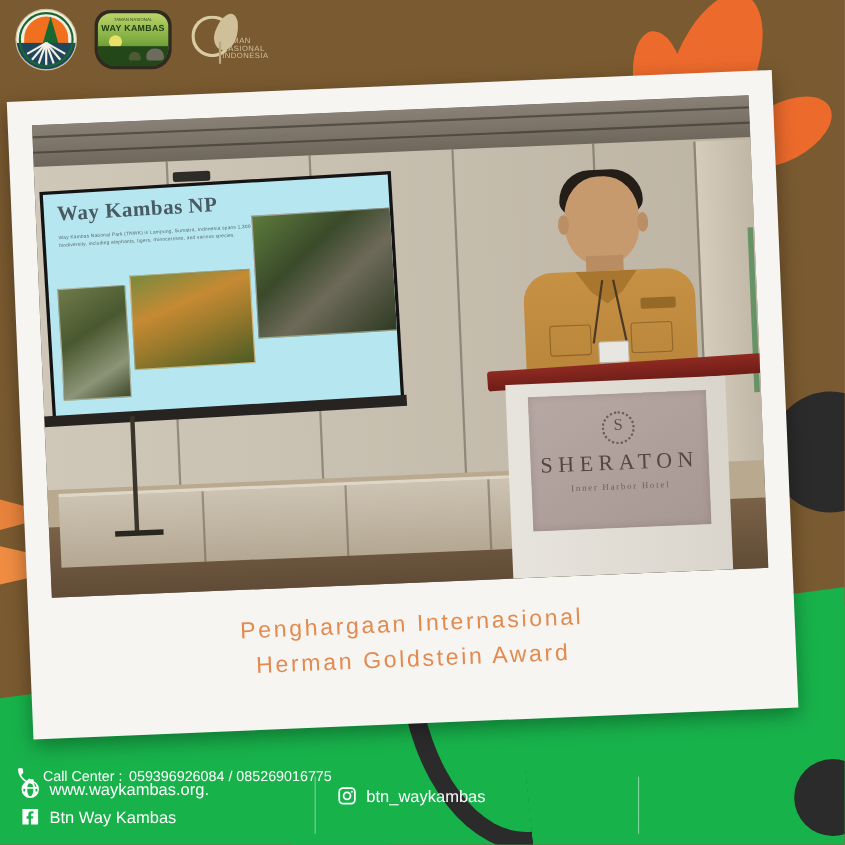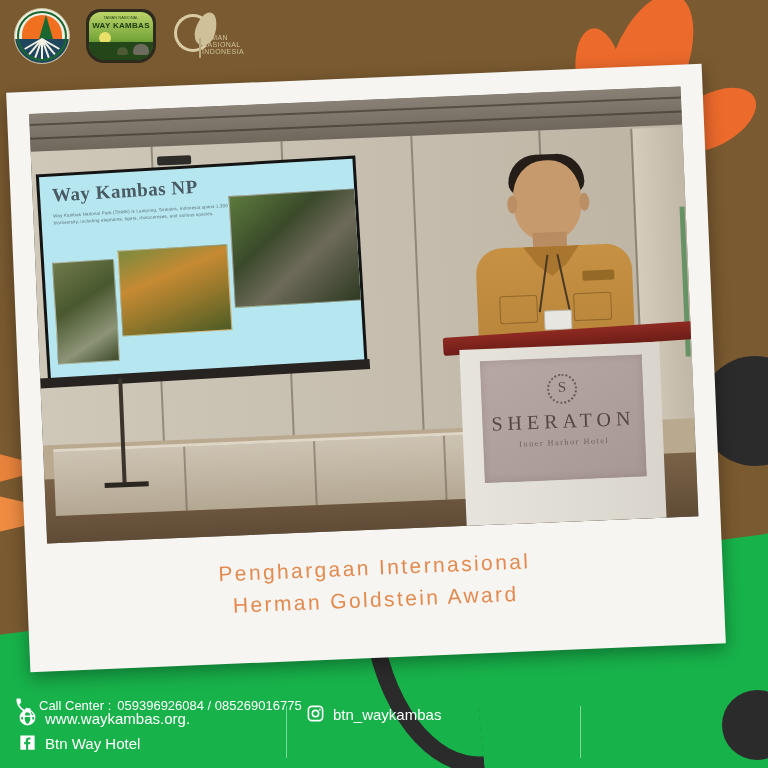--- a/index.html
+++ b/index.html
@@ -222,21 +222,21 @@
   .door{position:absolute;left:600px;top:40px;width:52px;height:300px;
     background:linear-gradient(90deg,#d5ccbc,#bfb6a6);border-left:2px solid #8d8575;}
   .greenline{position:absolute;left:646px;top:120px;width:5px;height:150px;background:#2a7a3a;opacity:.6;}
 
   
   .footer{position:absolute;left:0;bottom:0;width:100%;height:96px;color:#ffffff;}
   .fcall{position:absolute;left:14px;top:8px;font-size:13px;display:flex;align-items:center;gap:6px;margin-top:16px;}
   .fcol{position:absolute;font-size:15px;}
   .fcol .row{display:flex;align-items:flex-end;gap:8px;margin-top:6px;white-space:nowrap;}
   .col1{left:18px;top:30px;}
-  .col2{left:306px;top:26px;}
+  .col2{left:306px;top:36px;}
   .col3{left:600px;top:30px;}
   .vsep{position:absolute;top:34px;width:1px;height:52px;background:rgba(255,255,255,.45);}
   .vsep.s1{left:286px;} .vsep.s2{left:580px;}
 
   .ic{display:inline-flex;align-items:center;justify-content:center;
       width:19px;height:19px;flex:0 0 19px;}
   .ic svg{width:19px;height:19px;fill:#ffffff;}
 </style>
 </head>
 <body>
@@ -397,21 +397,21 @@
             </svg>
         </span>
         <span>www.waykambas.org.</span>
       </div>
       <div class="row">
         <span class="ic">
           <svg viewBox="0 0 24 24">
               <path d="M3 3h18v18h-8.2v-6.9h2.4l.4-2.8h-2.8V9.6c0-.8.2-1.3 1.4-1.3h1.5V5.8c-.3 0-1.2-.1-2.2-.1-2.2 0-3.7 1.3-3.7 3.7v2.1H7.8v2.8h2.4V21H3V3z"></path>
             </svg>
         </span>
-        <span>Btn Way Hotel</span>
+        <span>Btn Way Kambas</span>
       </div>
     </div>
 
     <div class="fcol col2">
       <div class="row">
         <span class="ic">
           <svg viewBox="0 0 24 24">
               <path d="M7.5 2h9A5.5 5.5 0 0122 7.5v9A5.5 5.5 0 0116.5 22h-9A5.5 5.5 0 012 16.5v-9A5.5 5.5 0 017.5 2zm0 2A3.5 3.5 0 004 7.5v9A3.5 3.5 0 007.5 20h9a3.5 3.5 0 003.5-3.5v-9A3.5 3.5 0 0016.5 4h-9zM12 7a5 5 0 110 10 5 5 0 010-10zm0 2a3 3 0 100 6 3 3 0 000-6zm5.6-2.9a1.1 1.1 0 110 2.2 1.1 1.1 0 010-2.2z"></path>
             </svg>
         </span>

